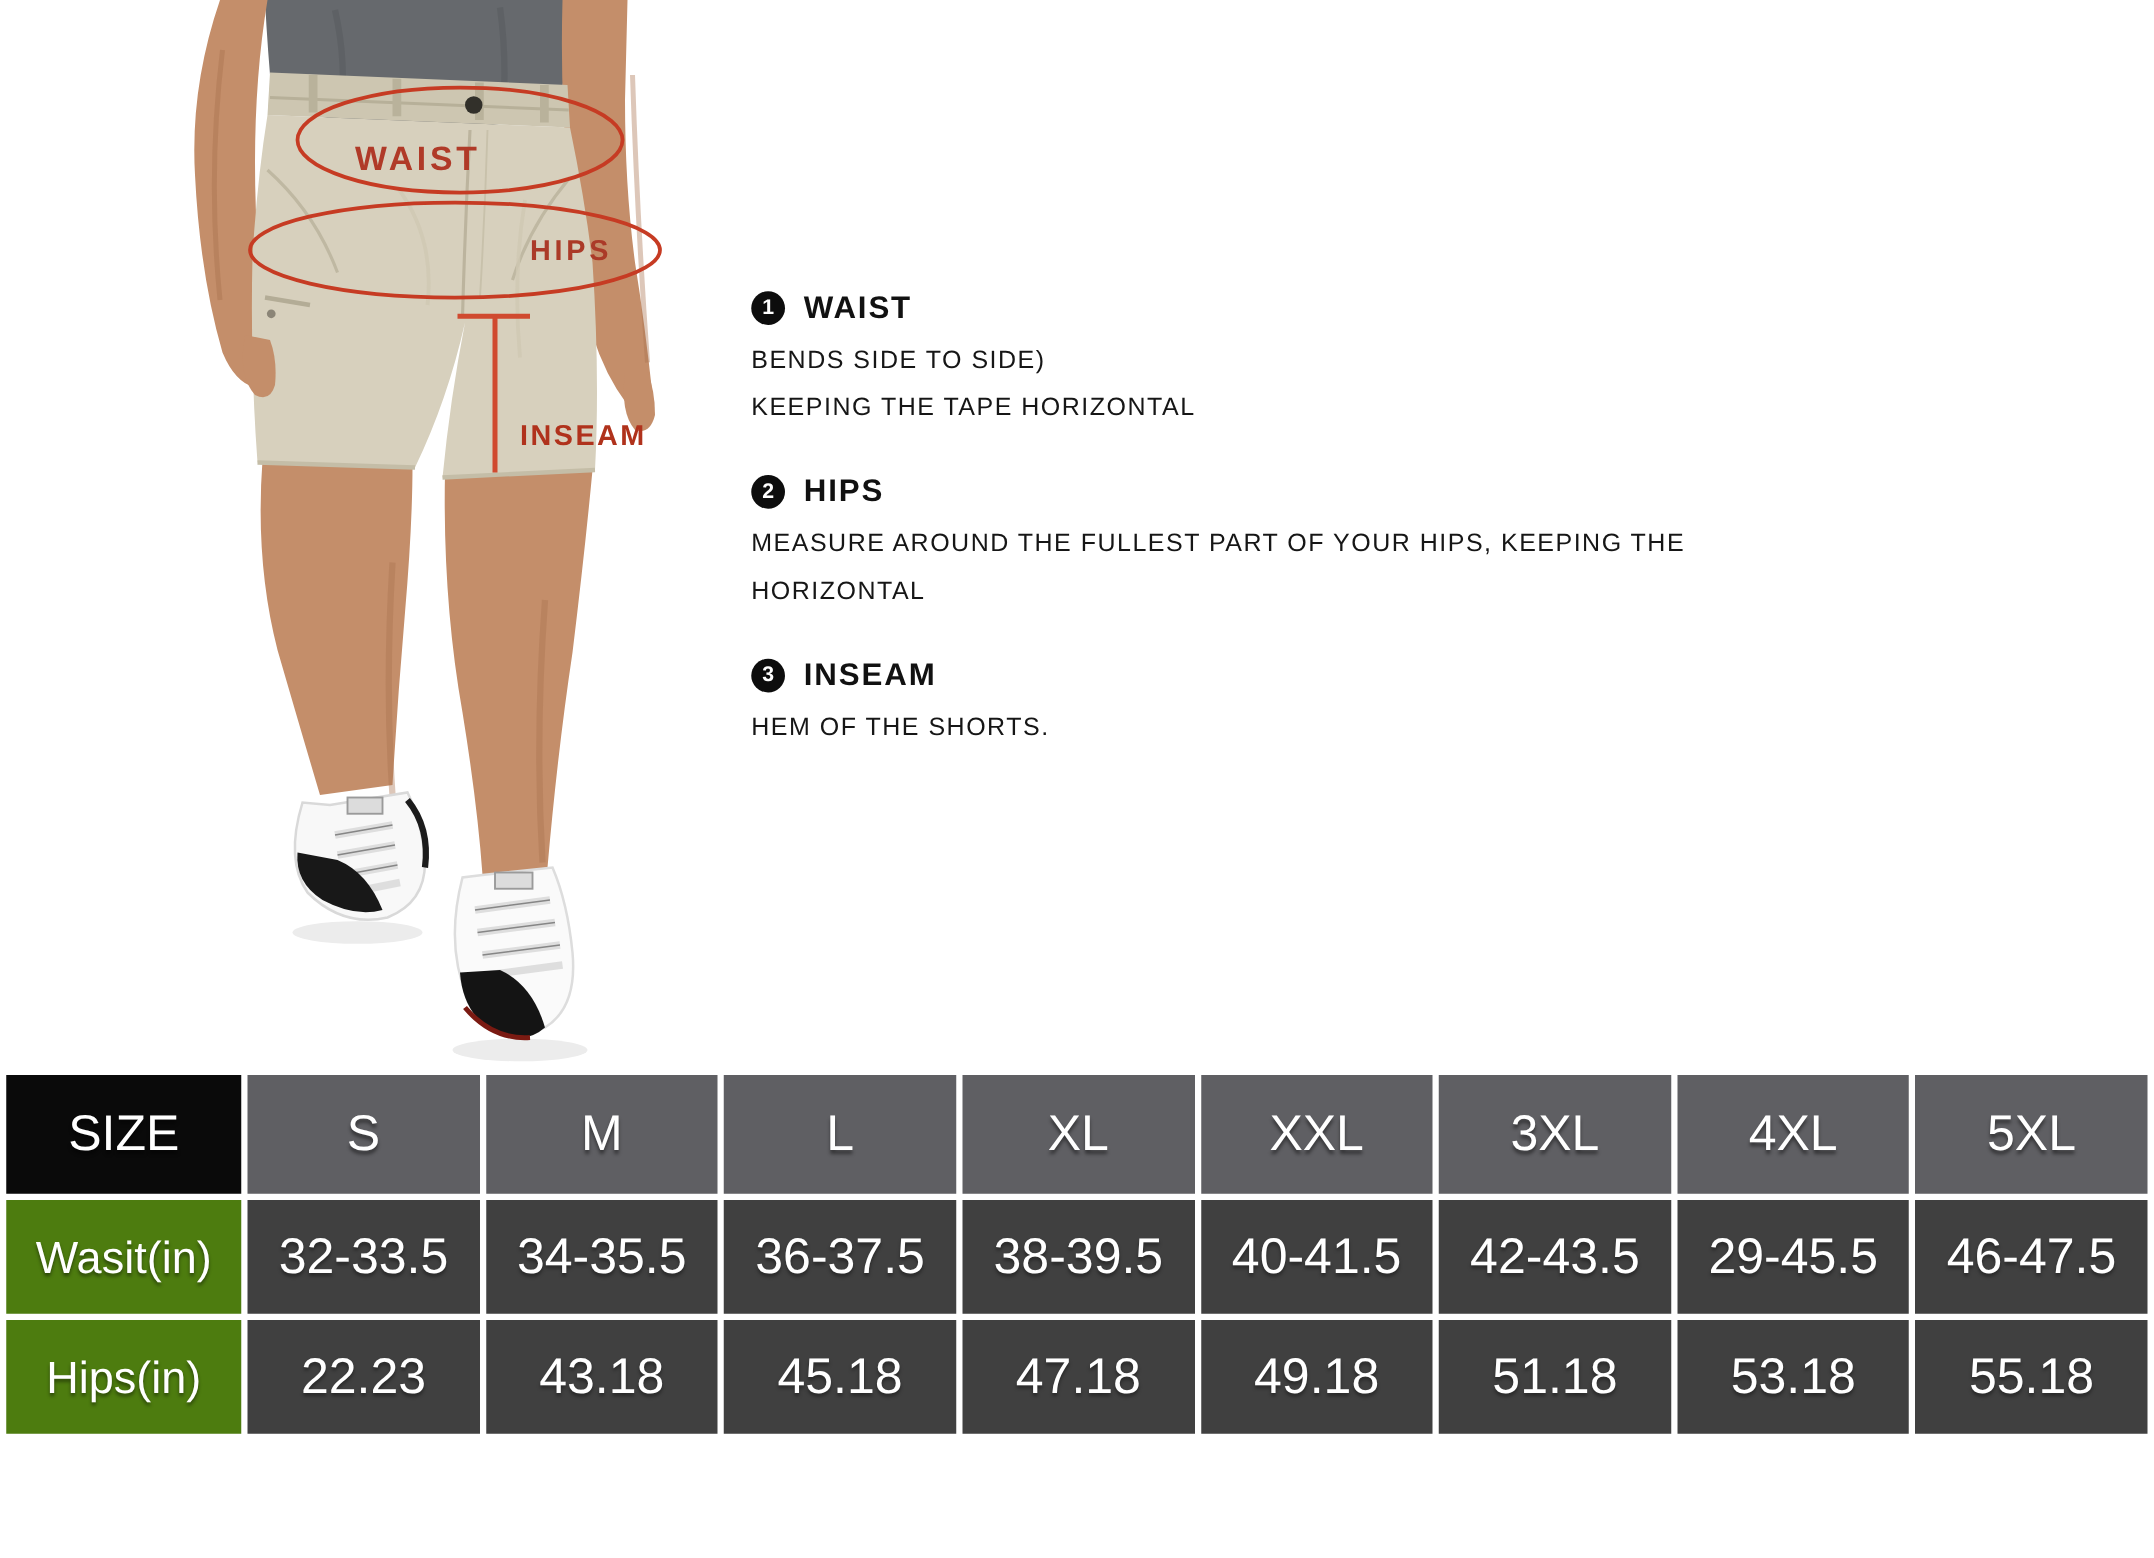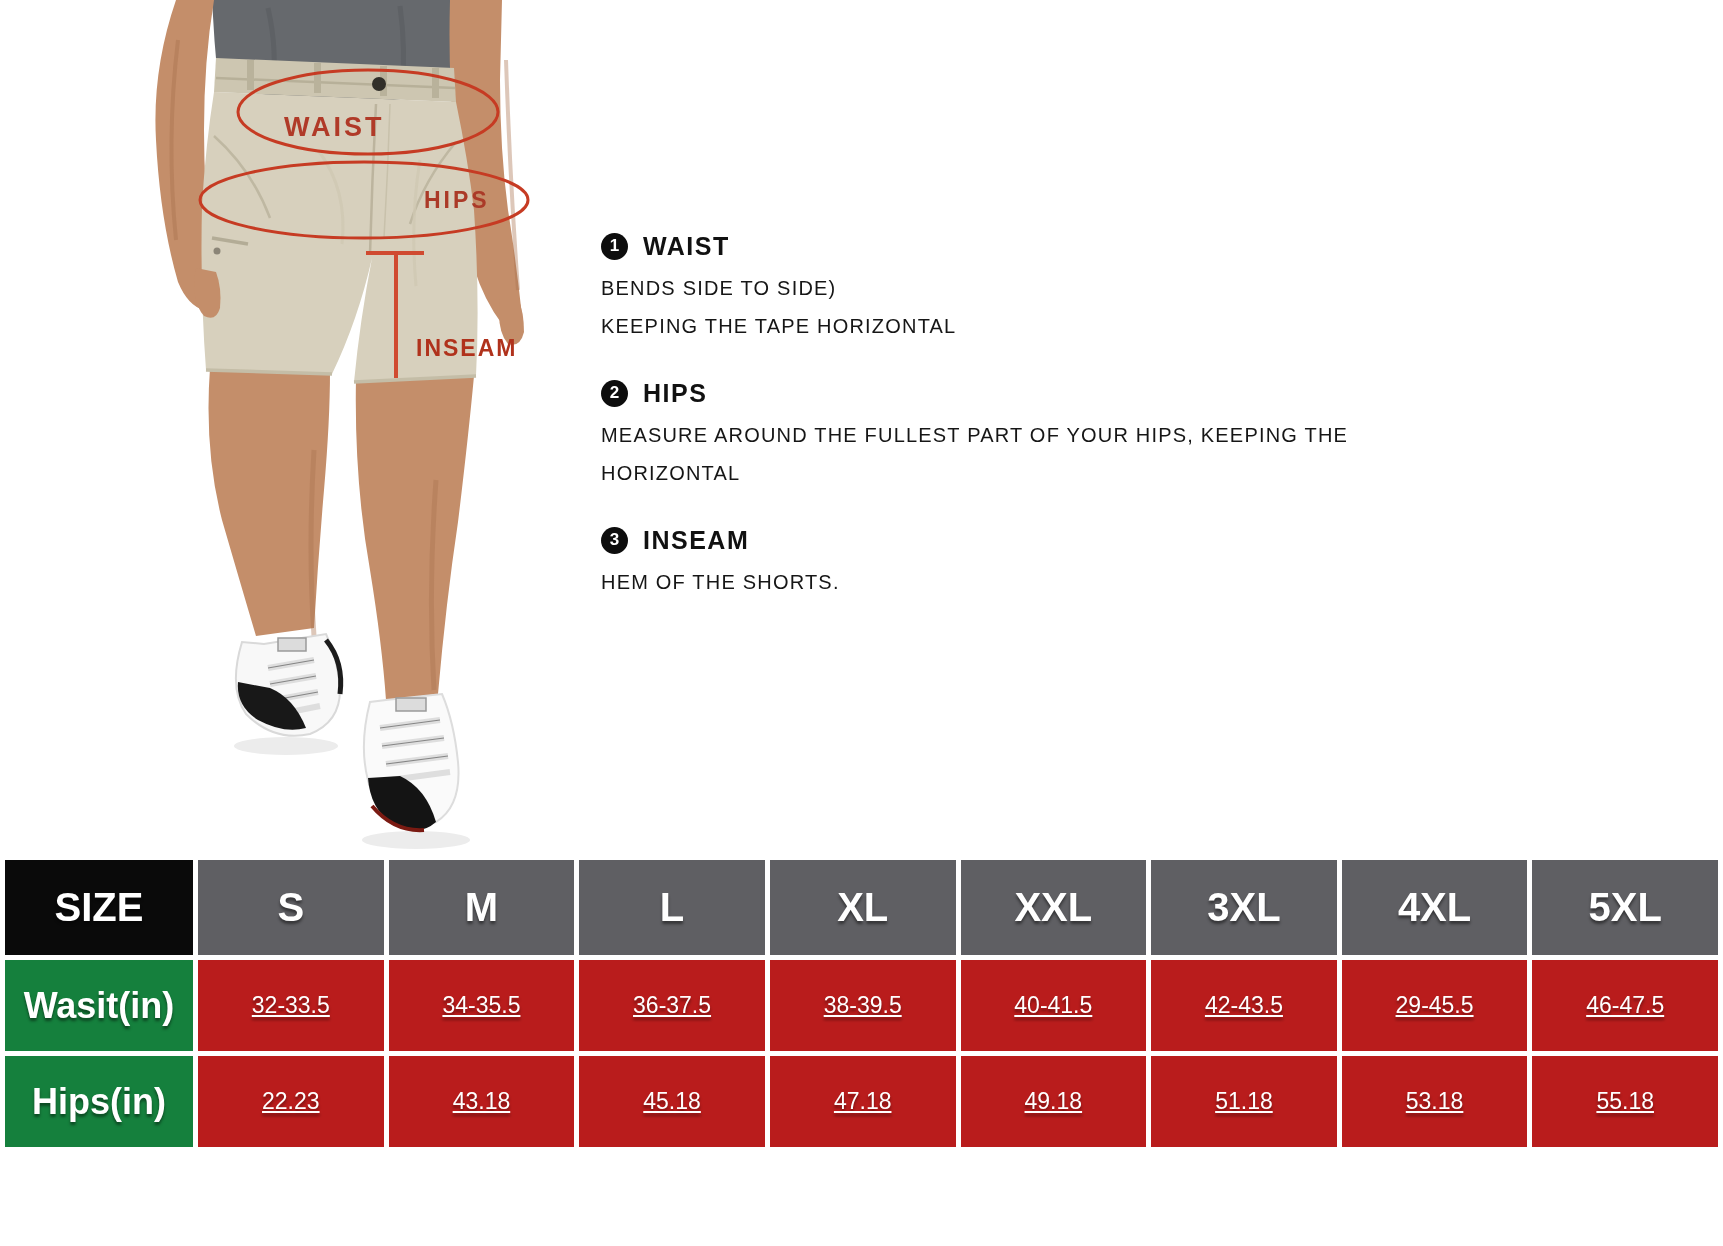--- a/index.html
+++ b/index.html
@@ -26,32 +26,31 @@
   
   .size-table {
     position:absolute; left:0; top:855px; width:1723px;
     border-collapse:separate; border-spacing:5px 5px; table-layout:fixed;
     background:#ffffff;
   }
   .size-table th, .size-table td {
     text-align:center; vertical-align:middle; color:#ffffff; overflow:hidden;
   }
   .hdr-cell {
-    background:#5f5f63; height:93px; font-size:40px; font-weight:bold;
+    background:#5f5f63; height:93px; font-size:40px; font-weight:normal;
     text-shadow:0 3px 3px rgba(0,0,0,0.45);
   }
   .size-cell { background:#0a0a0a; }
   .label-cell {
-    background:#15803d; height:89px; font-size:36px; font-weight:bold;
+    background:#4d7c0f; height:89px; font-size:36px; font-weight:normal;
     text-shadow:0 3px 3px rgba(0,0,0,0.45);
   }
   .val-cell {
-    background:#b91c1c; height:89px; font-size:23px; font-weight:normal;
+    background:#404040; height:89px; font-size:40px; font-weight:normal;
     text-shadow:0 3px 3px rgba(0,0,0,0.40);
-    text-decoration:underline;
   }
 </style>
 </head>
 <body>
 
 <div class="stage">
 
   <svg class="figure-svg" width="470" height="862" viewBox="0 0 470 862">
 
     <path d="M94,0 L334,0 L332,30 Q336,62 328,88 Q262,110 182,100 Q128,94 100,82 Q96,40 94,0 Z" fill="#66696d"></path>

